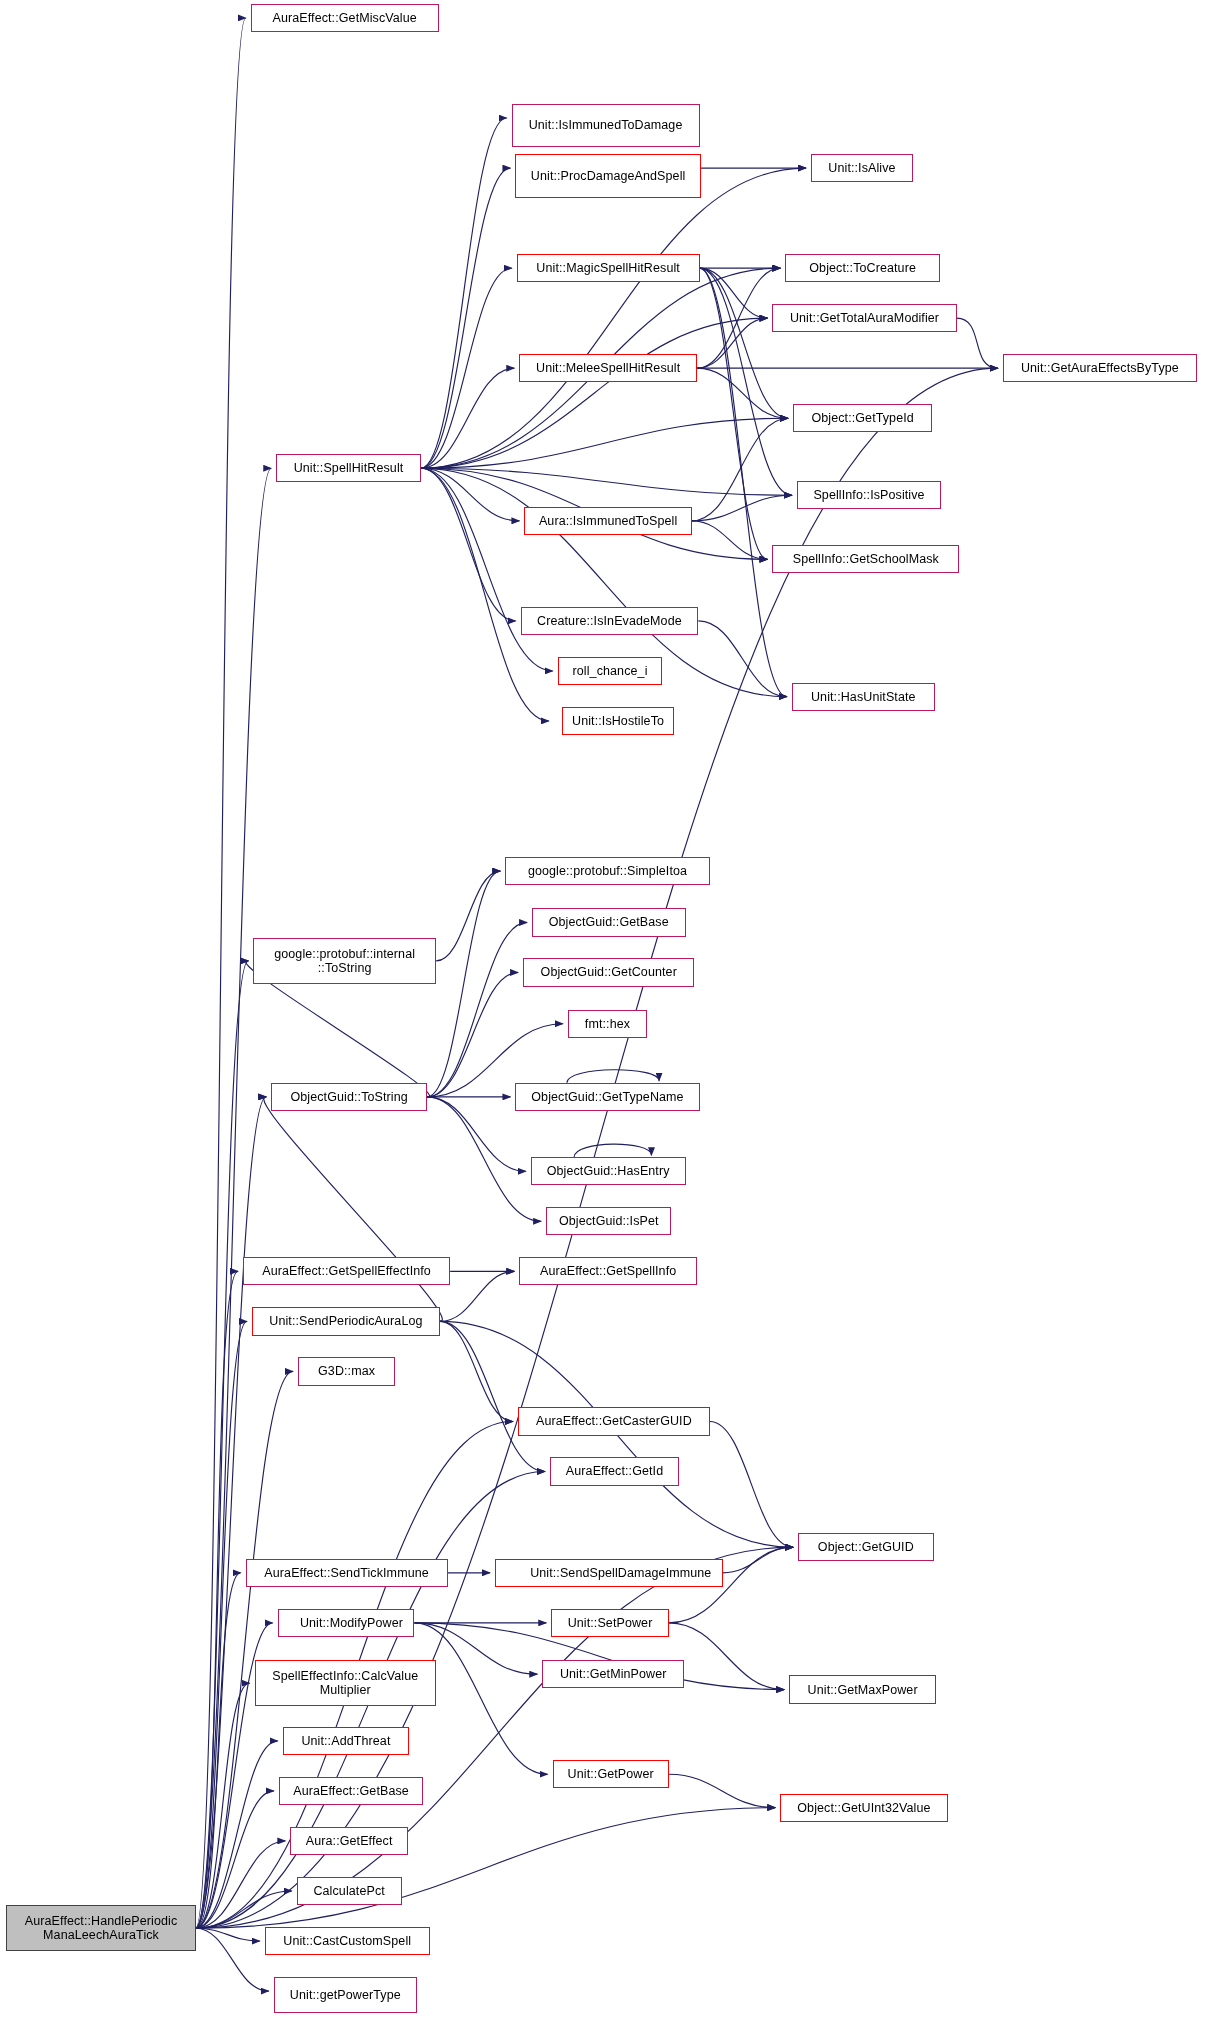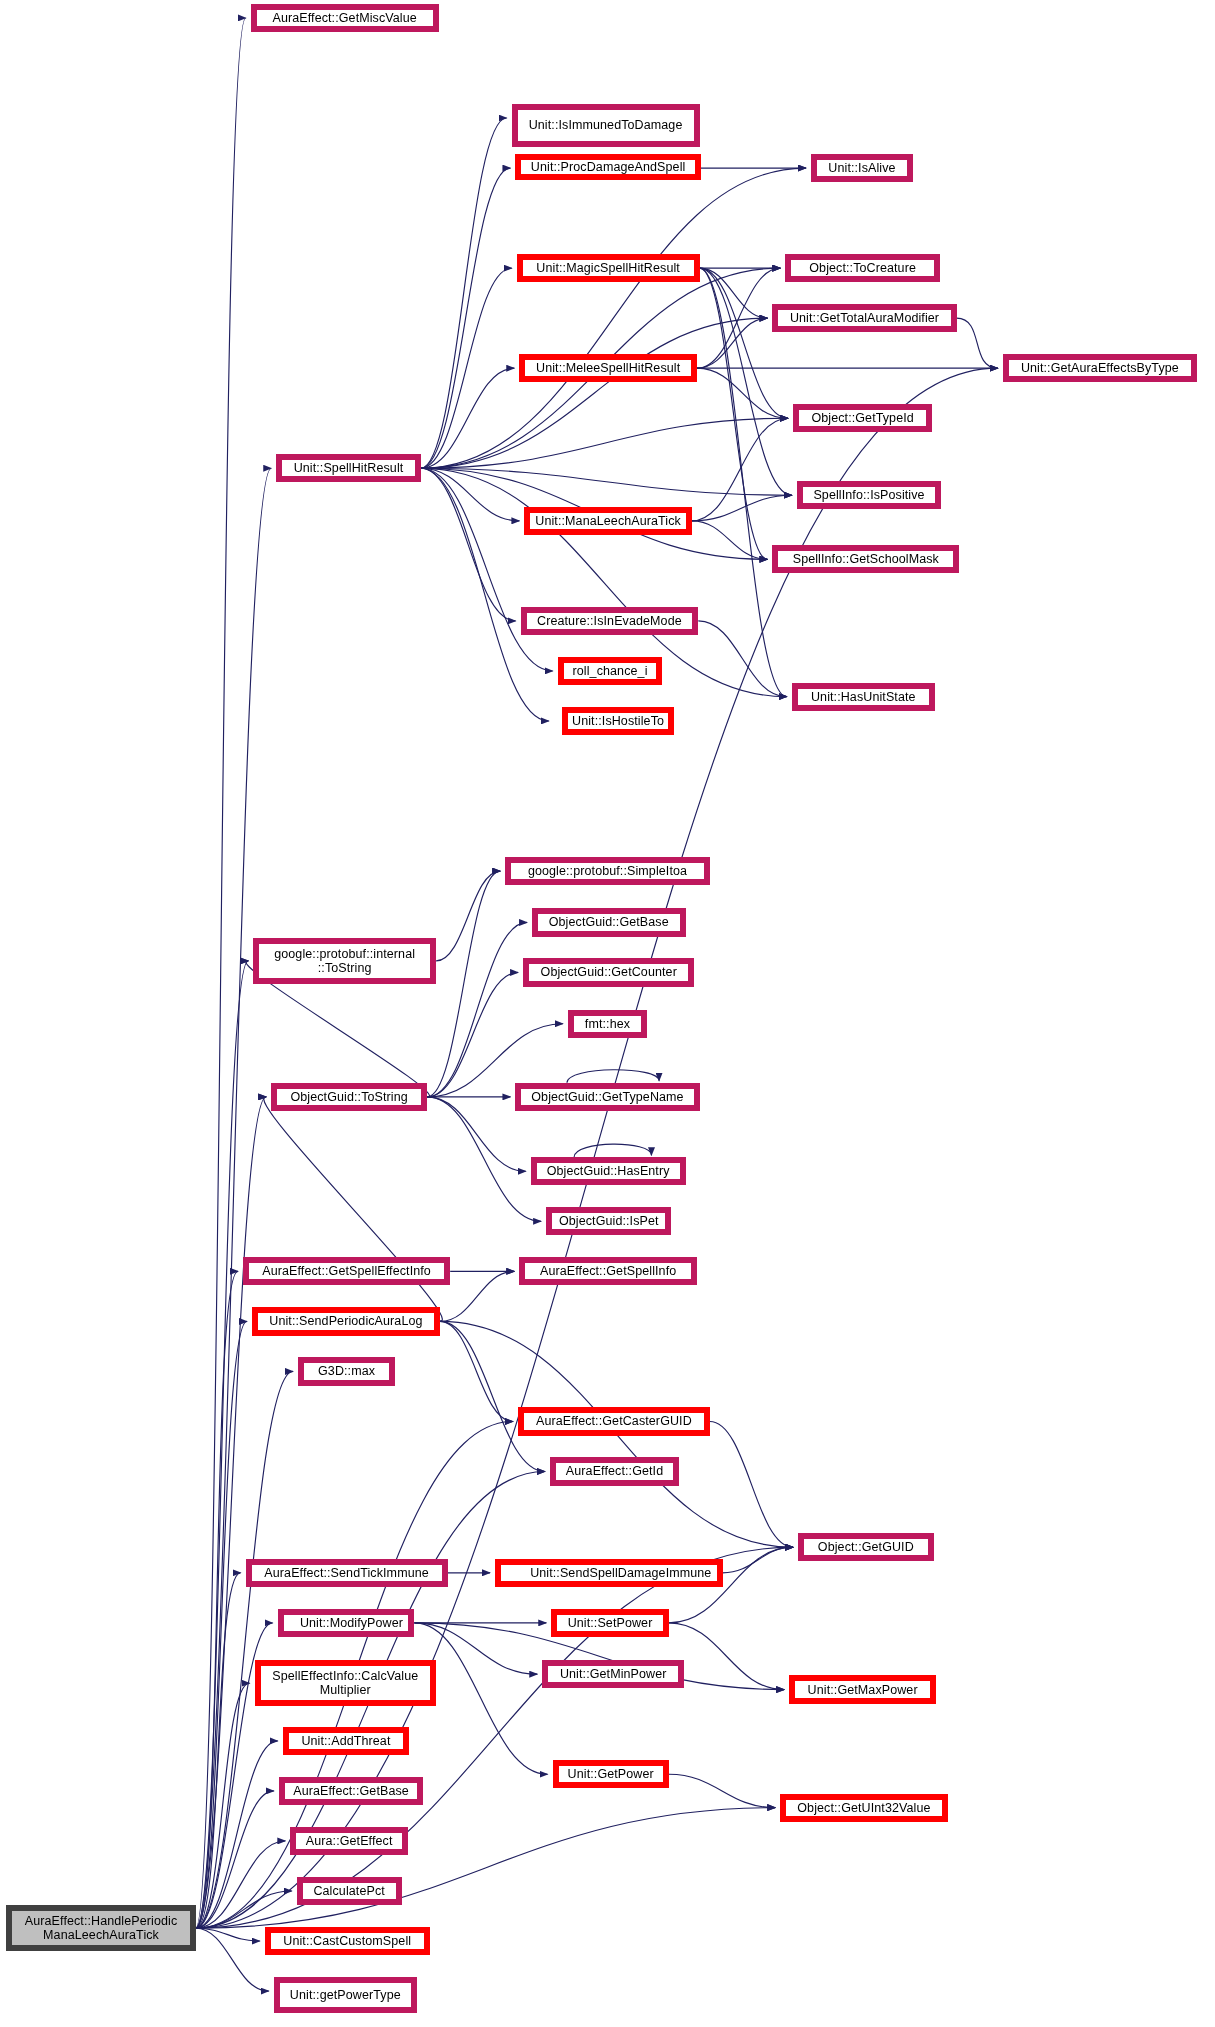--- a/index.html
+++ b/index.html
@@ -23,21 +23,21 @@
     pointer-events: none;
   }
   .node {
     position: absolute;
     box-sizing: border-box;
     display: flex;
     align-items: center;
     justify-content: flex-end;
     text-align: center;
     background: #ffffff;
-    border: 6px solid #be185d;
+    border: 1px solid #be185d;
     color: #000000;
     font-size: 12.5px;
     line-height: 14px;
     letter-spacing: 0.1px;
     white-space: pre;
     cursor: default;
   }
   .node.red {
     border-color: #ff0000;
   }
@@ -141,31 +141,31 @@
         <path d="M 668.8894736842105 1622.882911392405 C 724.7676315789474 1622.882911392405, 737.185 1547.1911392405061, 793.0631578947368 1547.1911392405061" marker-end="url(#arrow)"></path>
         <path d="M 668.8894736842105 1622.882911392405 C 720.738947368421 1622.882911392405, 732.261052631579 1689.5943037974682, 784.1105263157895 1689.5943037974682" marker-end="url(#arrow)"></path>
         <path d="M 668.8894736842105 1774.2664556962025 C 716.7102631578947 1774.2664556962025, 727.3371052631579 1807.622151898734, 775.1578947368421 1807.622151898734" marker-end="url(#arrow)"></path>
       </g>
   </svg>
   <div id="node-layer">
       <div class="node current" style="left: 6.39474px; top: 1905.12px; width: 189.284px; height: 46.1848px;"><span class="node-label">AuraEffect::HandlePeriodic
 ManaLeechAuraTick</span></div>
       <div class="node" style="left: 250.674px; top: 3.84873px; width: 188.005px; height: 28.2241px;"><span class="node-label">AuraEffect::GetMiscValue</span></div>
       <div class="node" style="left: 511.579px; top: 103.916px; width: 188.005px; height: 43px;"><span class="node-label">Unit::IsImmunedToDamage</span></div>
-      <div class="node red" style="left: 515.416px; top: 153.949px; width: 185.447px; height: 26px;"><span class="node-label">Unit::ProcDamageAndSpell</span></div>
+      <div class="node red" style="left: 515.416px; top: 153.949px; width: 185.447px; height: 44px;"><span class="node-label">Unit::ProcDamageAndSpell</span></div>
       <div class="node" style="left: 810.853px; top: 153.949px; width: 102.316px; height: 28.2241px;"><span class="node-label">Unit::IsAlive</span></div>
       <div class="node red" style="left: 516.695px; top: 254.016px; width: 182.889px; height: 28.2241px;"><span class="node-label">Unit::MagicSpellHitResult</span></div>
       <div class="node" style="left: 785.274px; top: 254.016px; width: 154.753px; height: 28.2241px;"><span class="node-label">Object::ToCreature</span></div>
       <div class="node" style="left: 772.484px; top: 304.05px; width: 184.168px; height: 28.2241px;"><span class="node-label">Unit::GetTotalAuraModifier</span></div>
       <div class="node" style="left: 1002.69px; top: 354.084px; width: 194.4px; height: 28.2241px;"><span class="node-label">Unit::GetAuraEffectsByType</span></div>
       <div class="node red" style="left: 519.253px; top: 354.084px; width: 177.774px; height: 28.2241px;"><span class="node-label">Unit::MeleeSpellHitResult</span></div>
       <div class="node" style="left: 792.947px; top: 404.117px; width: 139.405px; height: 28.2241px;"><span class="node-label">Object::GetTypeId</span></div>
       <div class="node" style="left: 276.253px; top: 454.151px; width: 144.521px; height: 28.2241px;"><span class="node-label">Unit::SpellHitResult</span></div>
       <div class="node" style="left: 796.784px; top: 481.092px; width: 144.521px; height: 28.2241px;"><span class="node-label">SpellInfo::IsPositive</span></div>
-      <div class="node red" style="left: 524.368px; top: 506.75px; width: 167.542px; height: 28.2241px;"><span class="node-label">Unit::ManaLeechAuraTick</span></div>
+      <div class="node red" style="left: 524.368px; top: 506.75px; width: 167.542px; height: 28.2241px;"><span class="node-label">Aura::IsImmunedToSpell</span></div>
       <div class="node" style="left: 772.484px; top: 545.237px; width: 186.726px; height: 28.2241px;"><span class="node-label">SpellInfo::GetSchoolMask</span></div>
       <div class="node" style="left: 520.532px; top: 606.817px; width: 177.774px; height: 28.2241px;"><span class="node-label">Creature::IsInEvadeMode</span></div>
       <div class="node red" style="left: 557.621px; top: 656.851px; width: 104.874px; height: 28.2241px;"><span class="node-label">roll_chance_i</span></div>
       <div class="node" style="left: 791.668px; top: 682.509px; width: 143.242px; height: 28.2241px;"><span class="node-label">Unit::HasUnitState</span></div>
       <div class="node red" style="left: 553.784px; top: 706.884px; width: 112.547px; height: 28.2241px; margin-left: 8px;"><span class="node-label">Unit::IsHostileTo</span></div>
       <div class="node" style="left: 505.184px; top: 856.985px; width: 204.632px; height: 28.2241px;"><span class="node-label">google::protobuf::SimpleItoa</span></div>
       <div class="node" style="left: 532.042px; top: 908.301px; width: 153.474px; height: 28.2241px;"><span class="node-label">ObjectGuid::GetBase</span></div>
       <div class="node" style="left: 253.232px; top: 937.808px; width: 182.889px; height: 46.1848px;"><span class="node-label">google::protobuf::internal
 ::ToString</span></div>
       <div class="node" style="left: 523.089px; top: 958.335px; width: 171.379px; height: 28.2241px;"><span class="node-label">ObjectGuid::GetCounter</span></div>

